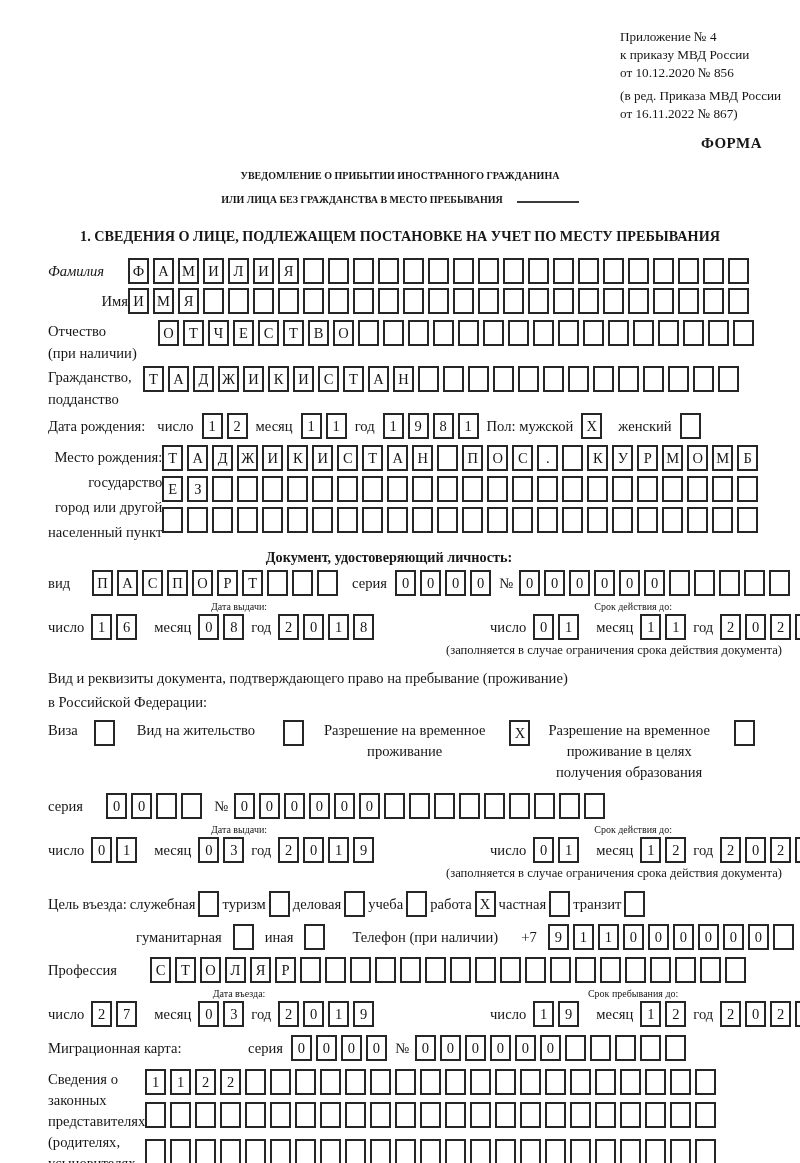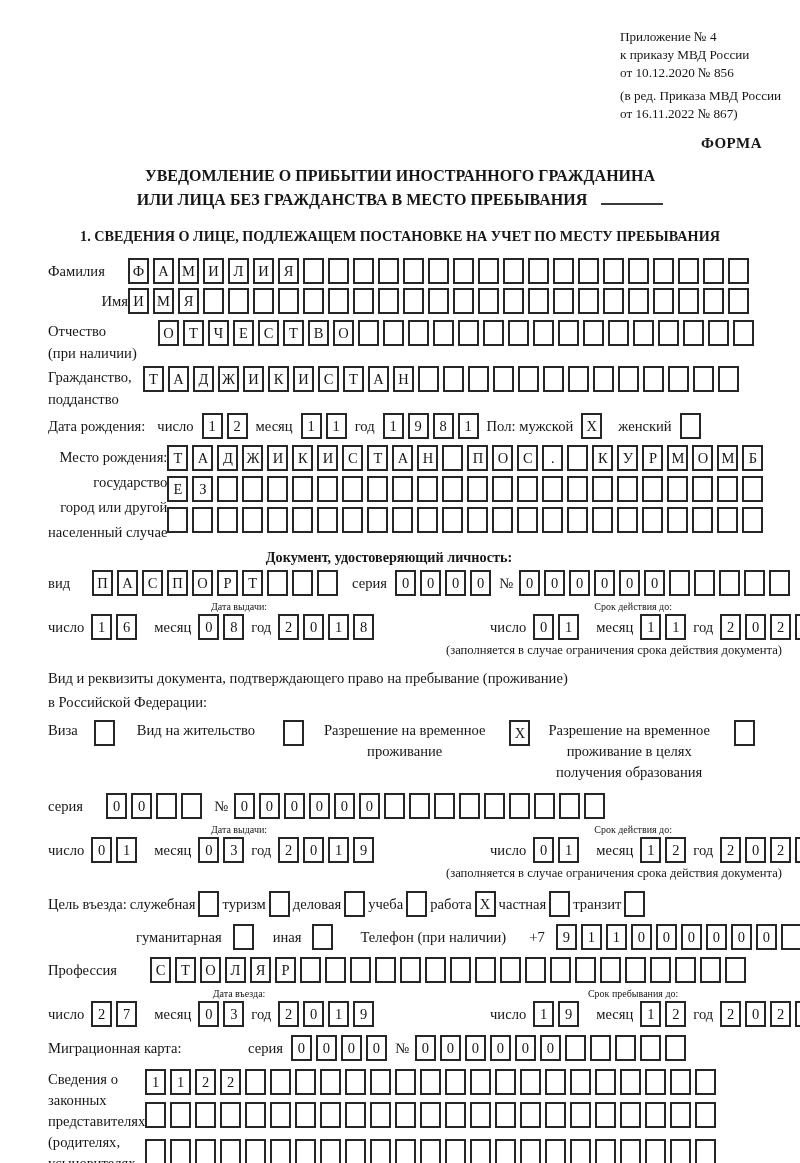--- a/index.html
+++ b/index.html
@@ -4,21 +4,21 @@
 <style>
   html,body{margin:0;padding:0;background:#ffffff;}
   .page{
     width:800px;height:1163px;background:#ffffff;color:#161616;
     font-family:"Liberation Serif","DejaVu Serif",serif;
     box-sizing:border-box;padding:28px 10px 0 48px;overflow:hidden;position:relative;
   }
   .hdr{margin-left:572px;font-size:13.2px;line-height:18px;white-space:nowrap;}
   .hdr .gap{margin-top:5px;}
   .forma{text-align:right;padding-right:28px;margin-top:12px;font-weight:bold;font-size:15px;letter-spacing:.5px;}
-  .title{margin-top:12px;margin-right:38px;text-align:center;font-weight:bold;font-size:16px;line-height:24px;}
+  .title{margin-top:12px;margin-right:38px;text-align:center;font-weight:bold;font-size:10px;line-height:24px;}
   .blankline{display:inline-block;width:62px;border-bottom:2px solid #3a3a3a;height:12px;margin-left:14px;}
   .sec{margin-top:16px;margin-right:38px;text-align:center;font-weight:bold;font-size:14.2px;}
   .lbl{font-size:14.6px;white-space:nowrap;}
   .row{display:flex;align-items:center;}
   .boxes{display:inline-flex;gap:4px;flex:none;}
   .box{
     box-sizing:border-box;flex:none;width:21px;height:26px;border:2px solid #262626;
     display:flex;align-items:center;justify-content:center;
     font-size:14.5px;background:#fff;
   }
@@ -51,21 +51,21 @@
   <div class="forma">ФОРМА</div>
 
   <div class="title">
     <div>УВЕДОМЛЕНИЕ О ПРИБЫТИИ ИНОСТРАННОГО ГРАЖДАНИНА</div>
     <div><span>ИЛИ ЛИЦА БЕЗ ГРАЖДАНСТВА В МЕСТО ПРЕБЫВАНИЯ</span><span class="blankline"></span></div>
   </div>
 
   <div class="sec">1. СВЕДЕНИЯ О ЛИЦЕ, ПОДЛЕЖАЩЕМ ПОСТАНОВКЕ НА УЧЕТ ПО МЕСТУ ПРЕБЫВАНИЯ</div>
 
   <div class="row" style="margin-top:13px;">
-    <span class="lbl" style="width:80px;">Фамилия</span>
+    <span class="lbl" style="width:80px;font-style:italic;">Фамилия</span>
     <span class="boxes">
         <span class="box">Ф</span>
         <span class="box">А</span>
         <span class="box">М</span>
         <span class="box">И</span>
         <span class="box">Л</span>
         <span class="box">И</span>
         <span class="box">Я</span>
         <span class="box"></span>
         <span class="box"></span>
@@ -212,21 +212,21 @@
     <span class="boxes">
         <span class="box"></span>
       </span>
   </div>
 
   <div class="row" style="align-items:flex-start;margin-top:6px;">
     <span class="lblcol" style="width:157px;line-height:25px;text-align:right;">
       <div>Место рождения:</div>
       <div>государство</div>
       <div>город или другой</div>
-      <div>населенный случае</div>
+      <div>населенный пункт</div>
     </span>
     <span>
       <div class="boxes">
           <span class="box">Т</span>
           <span class="box">А</span>
           <span class="box">Д</span>
           <span class="box">Ж</span>
           <span class="box">И</span>
           <span class="box">К</span>
           <span class="box">И</span>
@@ -517,21 +517,21 @@
     <span class="boxes">
         <span class="box"></span>
       </span>
   </div>
 
   <div class="purpose" style="margin-top:7px;margin-left:88px;gap:11px;">
     <span class="lbl">гуманитарная</span>
     <span class="boxes">
         <span class="box"></span>
       </span>
-    <span class="lbl" style="margin-left:8px;">иная</span>
+    <span class="lbl" style="margin-left:0;">иная</span>
     <span class="boxes">
         <span class="box"></span>
       </span>
     <span class="lbl" style="margin-left:16px;">Телефон (при наличии)</span>
     <span class="lbl" style="margin-left:12px;">+7</span>
     <span class="boxes">
         <span class="box">9</span>
         <span class="box">1</span>
         <span class="box">1</span>
         <span class="box">0</span>

